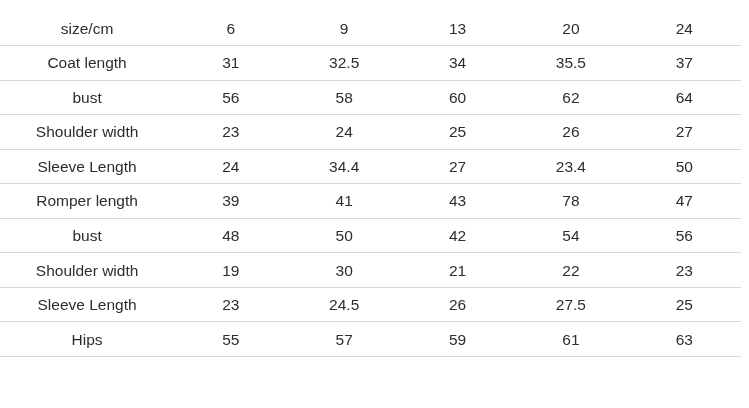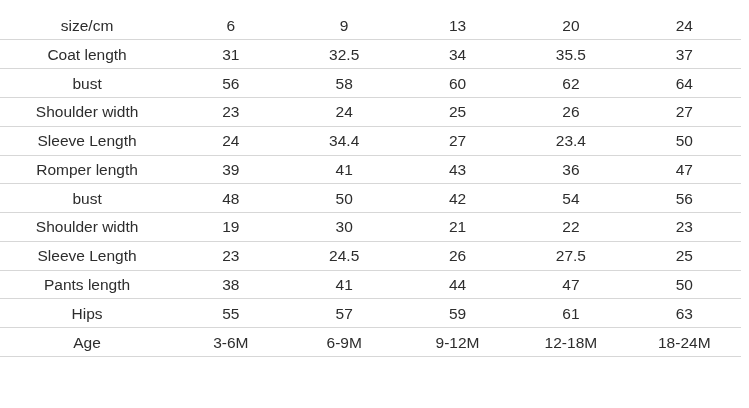--- a/index.html
+++ b/index.html
@@ -100,21 +100,21 @@
         <td>27</td>
         <td>23.4</td>
         <td>50</td>
       </tr>
 
       <tr>
         <td>Romper length</td>
         <td>39</td>
         <td>41</td>
         <td>43</td>
-        <td>36</td>
+        <td>78</td>
         <td>47</td>
       </tr>
 
       <tr>
         <td>bust</td>
         <td>48</td>
         <td>50</td>
         <td>42</td>
         <td>54</td>
         <td>56</td>
@@ -131,42 +131,26 @@
 
       <tr>
         <td>Sleeve Length</td>
         <td>23</td>
         <td>24.5</td>
         <td>26</td>
         <td>27.5</td>
         <td>25</td>
       </tr>
 
-      <tr>
-        <td>Pants length</td>
-        <td>38</td>
-        <td>41</td>
-        <td>44</td>
-        <td>47</td>
-        <td>50</td>
-      </tr>
 
       <tr>
         <td>Hips</td>
         <td>55</td>
         <td>57</td>
         <td>59</td>
         <td>61</td>
         <td>63</td>
       </tr>
 
 
-      <tr>
-        <td>Age</td>
-        <td>3-6M</td>
-        <td>6-9M</td>
-        <td>9-12M</td>
-        <td>12-18M</td>
-        <td>18-24M</td>
-      </tr>
     </tbody>
   </table>
 </div>
 
 </body></html>

